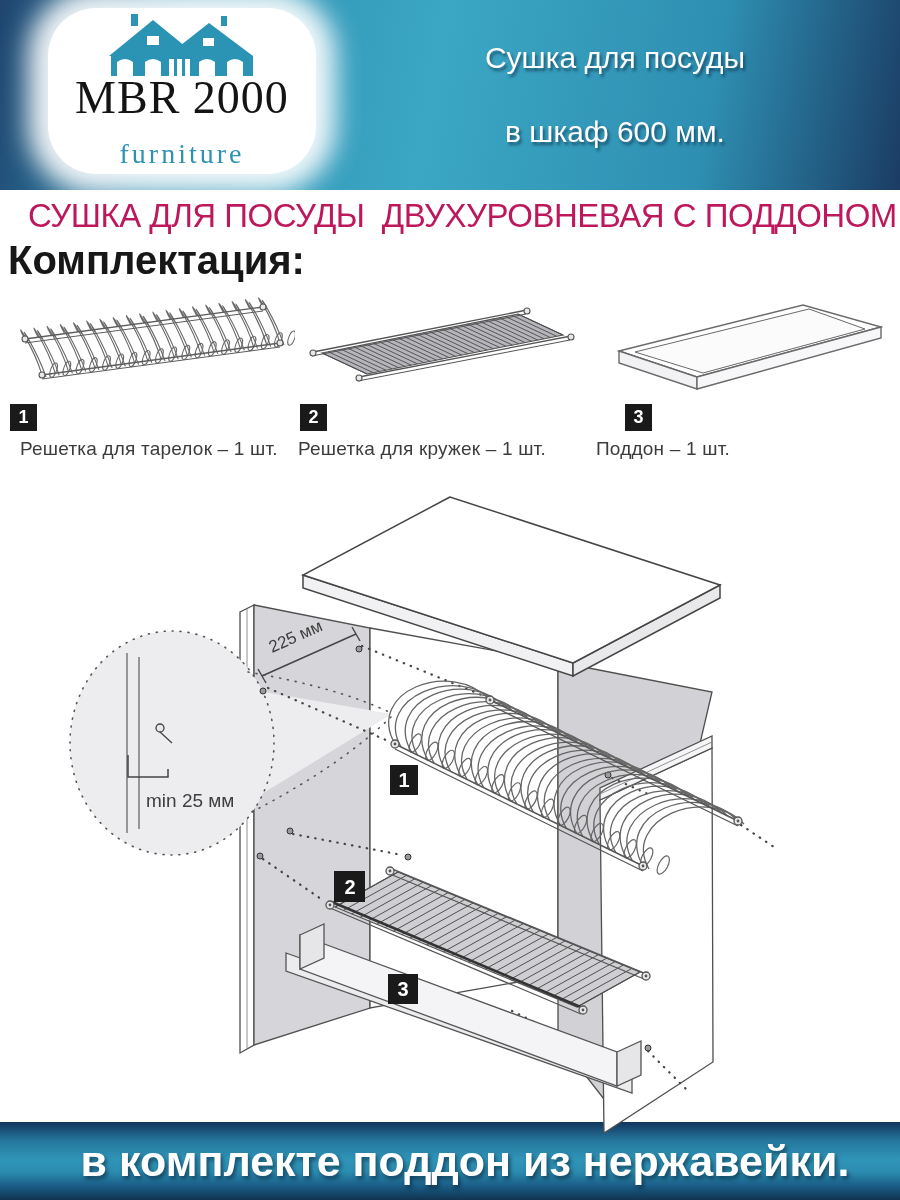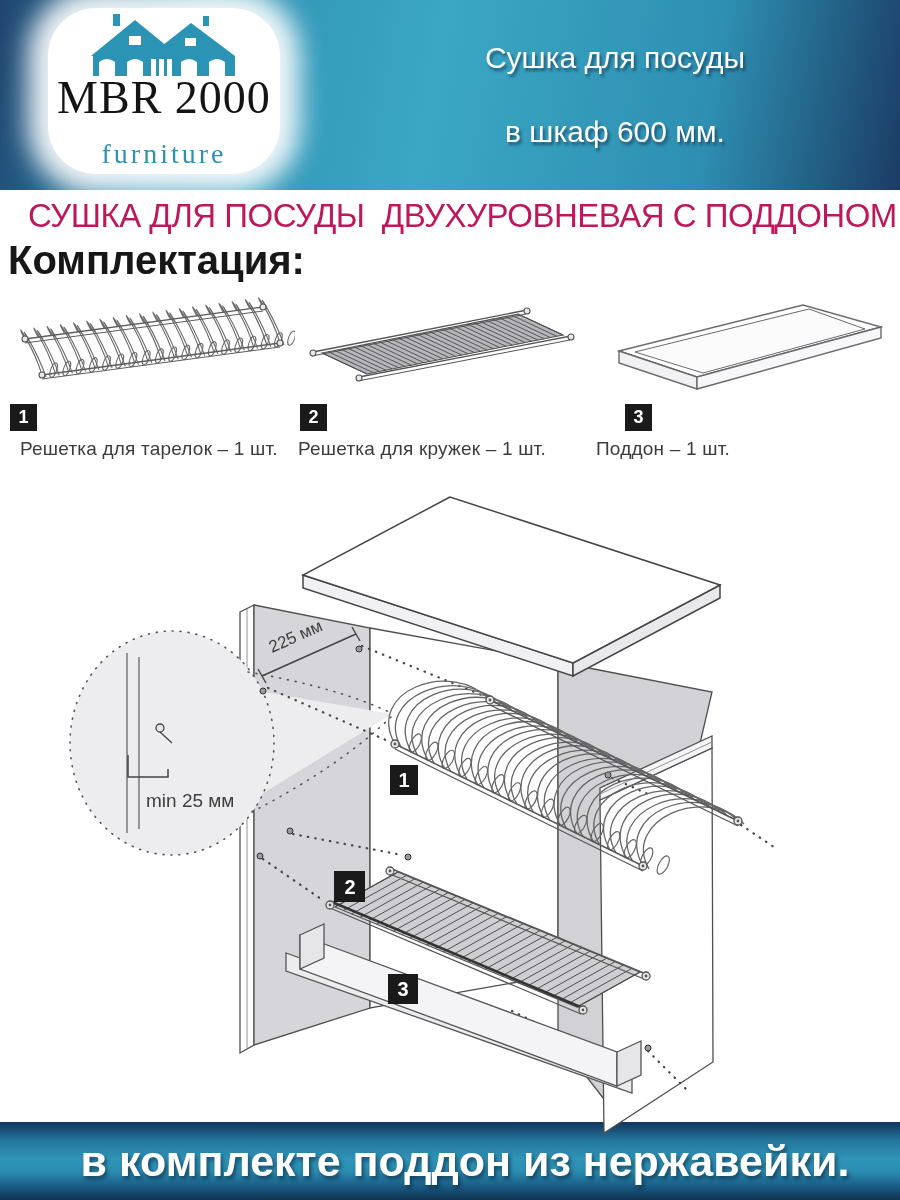--- a/index.html
+++ b/index.html
@@ -1,21 +1,21 @@
 <!DOCTYPE html>
 <html><head>
 <meta charset="utf-8">
 <style>
   html,body{margin:0;padding:0;background:#9a9a9a;}
   .page{position:relative;width:900px;height:1200px;background:#ffffff;overflow:hidden;
         font-family:"Liberation Sans",sans-serif;}
   
   .banner{position:absolute;left:0;top:0;width:900px;height:190px;
           background:linear-gradient(100deg,#20456f 0%,#2e8fb2 20%,#3ba7c4 48%,#2e8fb2 78%,#1b3c64 100%);}
-  .logo-blob{position:absolute;left:48px;top:8px;width:232px;height:166px;background:#ffffff;
+  .logo-blob{position:absolute;left:48px;top:8px;width:268px;height:166px;background:#ffffff;
              border-radius:48px;box-shadow:0 0 26px 20px rgba(255,255,255,.92);
              display:flex;flex-direction:column;align-items:center;justify-content:flex-start;}
   .logo-house{margin-top:4px;}
   .logo-brand{font-family:"Liberation Serif",serif;font-size:46px;color:#141414;line-height:1.05;
               letter-spacing:1px;margin-top:-2px;}
   .logo-tag{font-family:"Liberation Serif",serif;font-size:28px;color:#2e93b2;letter-spacing:3px;
             margin-top:16px;}
   .banner-text{position:absolute;left:335px;top:0;width:560px;height:190px;display:flex;
                flex-direction:column;justify-content:space-evenly;align-items:center;text-align:center;}
   .banner-line{color:#ffffff;font-weight:normal;font-size:30px;line-height:1.0;

